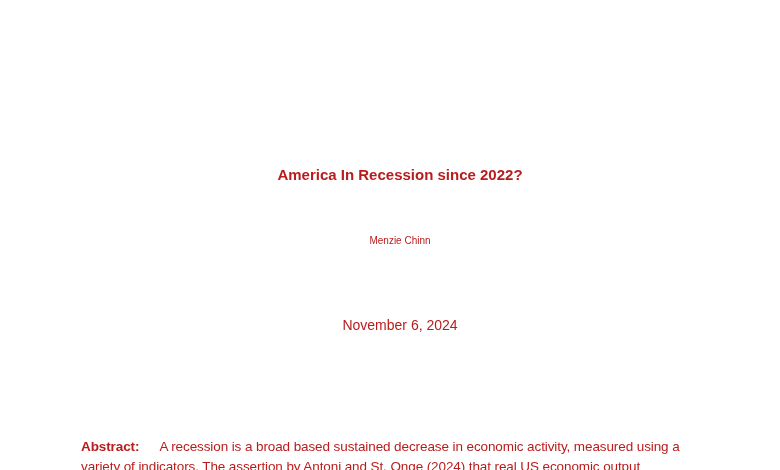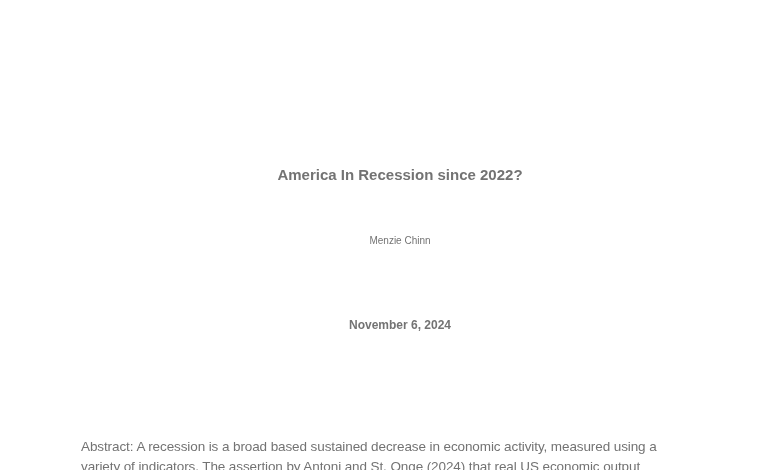--- a/index.html
+++ b/index.html
@@ -11,21 +11,21 @@
     background: #ffffff;
   }
   .doc-page {
     position: absolute;
     left: 0;
     top: 0;
     width: 780px;
     height: 470px;
     background: #ffffff;
     font-family: "Liberation Sans", "DejaVu Sans", sans-serif;
-    color: #737373;
+    color: #b91c1c;
   }
   .title-block {
     position: absolute;
     left: 81px;
     top: 162px;
     width: 638px;
     text-align: center;
     font-size: 15px;
     font-weight: 700;
     line-height: 25px;
@@ -39,40 +39,40 @@
     font-size: 10px;
     font-weight: 400;
     line-height: 23px;
   }
   .date-block {
     position: absolute;
     left: 81px;
     top: 314px;
     width: 638px;
     text-align: center;
-    font-size: 12px;
-    font-weight: 700;
+    font-size: 14px;
+    font-weight: 400;
     line-height: 23px;
   }
   .abstract-block {
     position: absolute;
     left: 81px;
     top: 437px;
     width: 645px;
     font-size: 13.5px;
     font-weight: 400;
     line-height: 20px;
     letter-spacing: -0.1px;
   }
   .abs-line {
     white-space: nowrap;
   }
   .abs-label {
-    font-weight: 400;
-    margin-right: 3px;
+    font-weight: 700;
+    margin-right: 20px;
   }
 </style>
 </head>
 <body>
 
 <main class="doc-page">
 
   <header class="title-block">
     <div>America In Recession since 2022?</div>
   </header>

